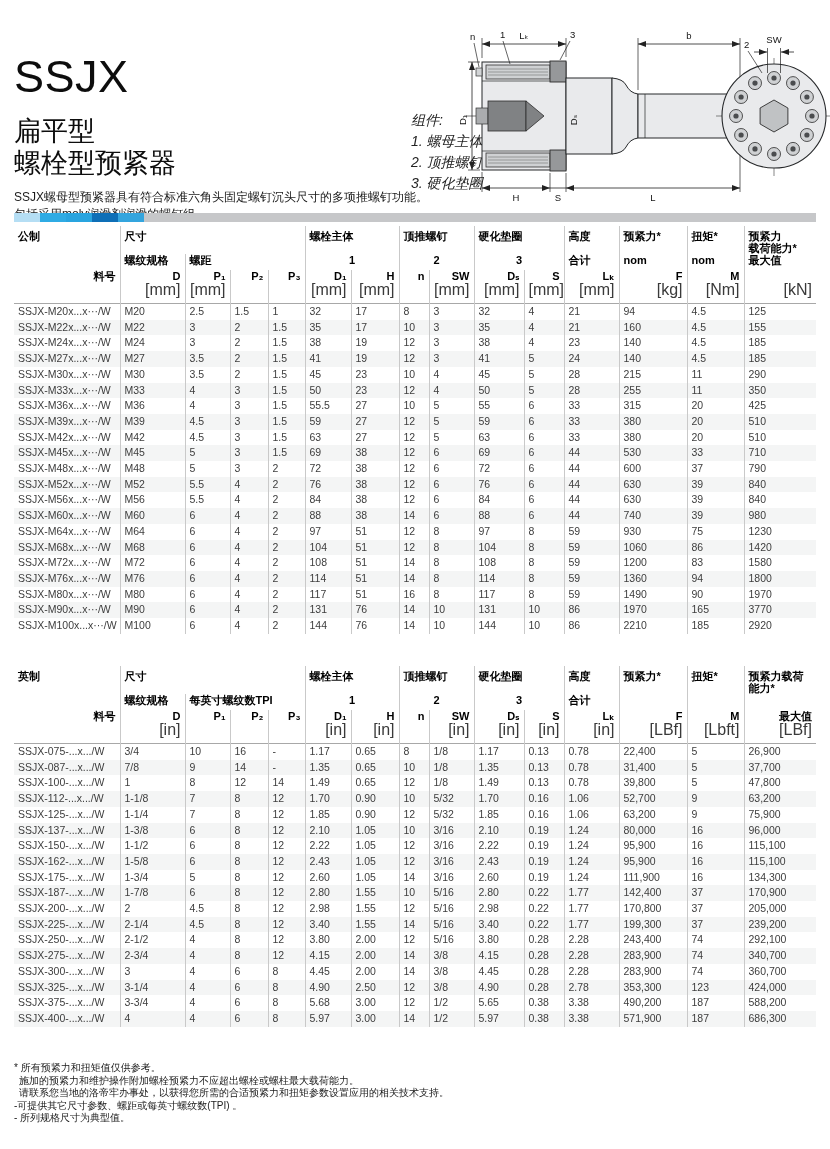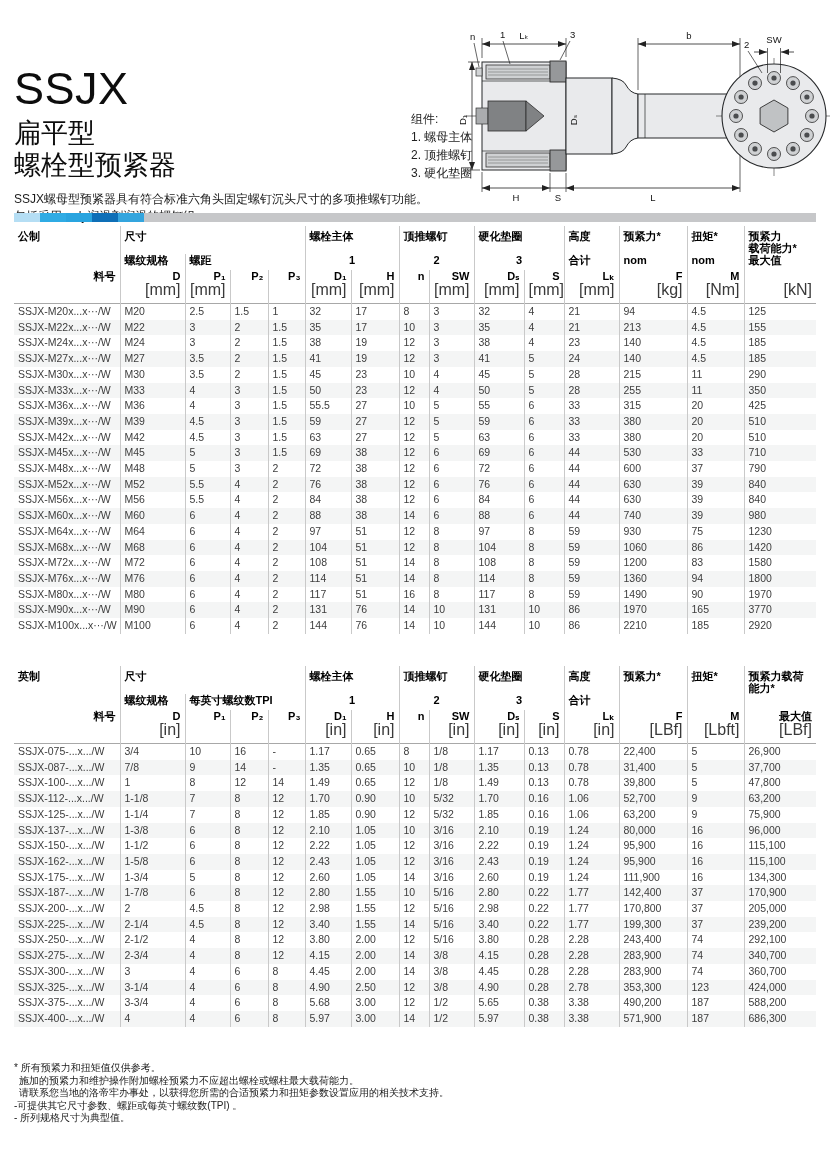--- a/index.html
+++ b/index.html
@@ -1,25 +1,25 @@
 <!DOCTYPE html>
 <html><head>
 <meta charset="utf-8">
 <style>
   html,body{margin:0;padding:0;background:#ffffff;}
   body{font-family:"Liberation Sans","DejaVu Sans",sans-serif;color:#111;}
   .page{position:relative;width:830px;height:1149px;background:#fff;overflow:hidden;}
 
   
-  .title-block{position:absolute;left:14px;top:66px;width:440px;}
+  .title-block{position:absolute;left:14px;top:54px;width:440px;}
   .big-title{font-size:45px;line-height:1.0;font-weight:400;letter-spacing:0.5px;margin:0;color:#0d0d0d;}
-  .subtitle{font-size:27px;line-height:1.2;font-weight:400;color:#0d0d0d;margin-top:6px;}
+  .subtitle{font-size:27px;line-height:1.2;font-weight:400;color:#0d0d0d;margin-top:16px;}
   .description{font-size:12px;line-height:1.45;color:#1a1a1a;margin-top:9px;}
 
-  .legend{position:absolute;left:411px;top:110px;width:80px;font-size:12px;line-height:1.5;color:#222;}
+  .legend{position:absolute;left:411px;top:110px;width:80px;font-size:14px;line-height:1.5;color:#222;font-style:italic;}
 
   
   .drawing{position:absolute;left:452px;top:28px;width:378px;height:180px;}
   .drawing text{font-size:9.5px;fill:#141414;}
 
   
   .accent-bar{position:absolute;left:14px;top:213px;width:802px;height:9px;display:flex;}
   .accent-bar .seg{height:9px;width:26px;}
   .accent-bar .fill{height:9px;flex:1;}
 
@@ -334,21 +334,21 @@
           <td>3</td>
           <td>2</td>
           <td>1.5</td>
           <td>35</td>
           <td>17</td>
           <td>10</td>
           <td>3</td>
           <td>35</td>
           <td>4</td>
           <td>21</td>
-          <td>213</td>
+          <td>160</td>
           <td>4.5</td>
           <td>155</td>
         </tr>
         <tr>
           <td>SSJX-M24x...x···/W</td>
           <td>M24</td>
           <td>3</td>
           <td>2</td>
           <td>1.5</td>
           <td>38</td>

